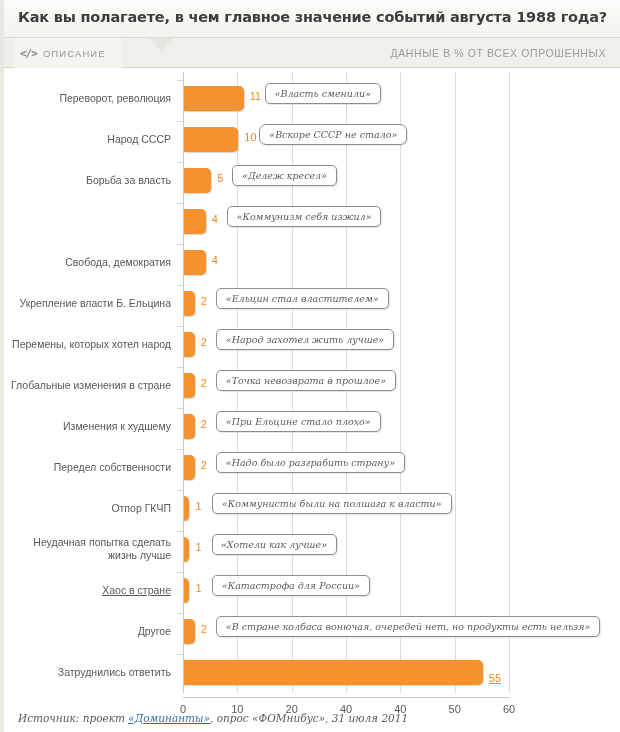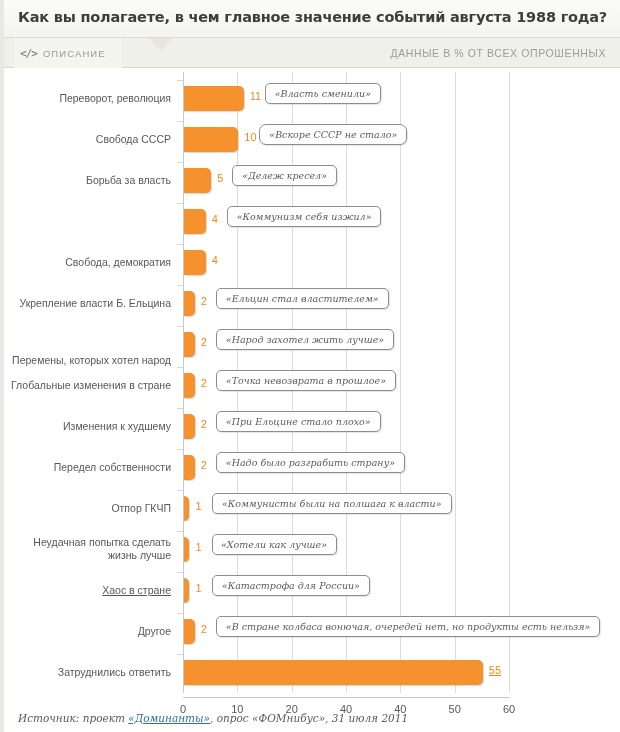--- a/index.html
+++ b/index.html
@@ -142,21 +142,21 @@
     <div id="rows">
         <div class="row" style="top: 12px;">
           <div class="row-tick" style="left: 173px; top: 0px;"></div>
           <div class="cat-label" style="right: 453px; width: 160px; top: 12px;">Переворот, революция</div>
           <div class="bar" title="Переворот, революция: 11" style="left: 180px; top: 6px; width: 59.7667px;"></div>
           <div class="val" style="left: 245.767px; top: 10px;">11</div>
           <div class="quote" style="left: 260.767px; top: 3px;">«Власть сменили»</div>
         </div>
         <div class="row" style="top: 53px;">
           <div class="row-tick" style="left: 173px; top: 0px;"></div>
-          <div class="cat-label" style="right: 453px; width: 160px; top: 12px;">Свобода СССР</div>
+          <div class="cat-label" style="right: 453px; width: 160px; top: 12px;">Народ СССР</div>
           <div class="bar" title="Развал СССР: 10" style="left: 180px; top: 6px; width: 54.3333px;"></div>
           <div class="val" style="left: 240.333px; top: 10px;">10</div>
           <div class="quote" style="left: 255.333px; top: 3px; border-radius: 7px;">«Вскоре СССР не стало»</div>
         </div>
         <div class="row" style="top: 94px;">
           <div class="row-tick" style="left: 173px; top: 0px;"></div>
           <div class="cat-label" style="right: 453px; width: 160px; top: 12px;">Борьба за власть</div>
           <div class="bar" title="Борьба за власть: 5" style="left: 180px; top: 6px; width: 27.1667px;"></div>
           <div class="val" style="left: 213.167px; top: 10px;">5</div>
           <div class="quote" style="left: 228.167px; top: 3px;">«Дележ кресел»</div>
@@ -175,21 +175,21 @@
         </div>
         <div class="row" style="top: 217px;">
           <div class="row-tick" style="left: 173px; top: 0px;"></div>
           <div class="cat-label" style="right: 453px; width: 160px; top: 12px;">Укрепление власти Б. Ельцина</div>
           <div class="bar" title="Укрепление власти Б. Ельцина: 2" style="left: 180px; top: 6px; width: 10.8667px;"></div>
           <div class="val" style="left: 196.867px; top: 10px;">2</div>
           <div class="quote" style="left: 211.867px; top: 3px;">«Ельцин стал властителем»</div>
         </div>
         <div class="row" style="top: 258px;">
           <div class="row-tick" style="left: 173px; top: 0px;"></div>
-          <div class="cat-label" style="right: 453px; width: 160px; top: 28px;">Перемены, которых хотел народ</div>
+          <div class="cat-label" style="right: 453px; width: 160px; top: 12px;">Перемены, которых хотел народ</div>
           <div class="bar" title="Перемены, которых хотел народ: 2" style="left: 180px; top: 6px; width: 10.8667px;"></div>
           <div class="val" style="left: 196.867px; top: 10px;">2</div>
           <div class="quote" style="left: 211.867px; top: 3px;">«Народ захотел жить лучше»</div>
         </div>
         <div class="row" style="top: 299px;">
           <div class="row-tick" style="left: 173px; top: 0px;"></div>
           <div class="cat-label" style="right: 453px; width: 160px; top: 12px;">Глобальные изменения в стране</div>
           <div class="bar" title="Глобальные изменения в стране: 2" style="left: 180px; top: 6px; width: 10.8667px;"></div>
           <div class="val" style="left: 196.867px; top: 10px;">2</div>
           <div class="quote" style="left: 211.867px; top: 3px;">«Точка невозврата в прошлое»</div>
@@ -233,21 +233,21 @@
           <div class="row-tick" style="left: 173px; top: 0px;"></div>
           <div class="cat-label" style="right: 453px; width: 160px; top: 12px;">Другое</div>
           <div class="bar" title="Другое: 2" style="left: 180px; top: 6px; width: 10.8667px;"></div>
           <div class="val" style="left: 196.867px; top: 10px;">2</div>
           <div class="quote" style="left: 211.867px; top: 3px;">«В стране колбаса вонючая, очередей нет, но продукты есть нельзя»</div>
         </div>
         <div class="row" style="top: 586px;">
           <div class="row-tick" style="left: 173px; top: 0px;"></div>
           <div class="cat-label" style="right: 453px; width: 160px; top: 12px;">Затруднились ответить</div>
           <div class="bar" title="Затруднились ответить: 55" style="left: 180px; top: 6px; width: 298.833px;"></div>
-          <div class="val" style="left: 484.833px; top: 10px; text-decoration: underline;">55</div>
+          <div class="val" style="left: 484.833px; top: 18px; text-decoration: underline;">55</div>
         </div>
       </div>
     <div id="xaxis">
         <div class="xtick" style="left: 164px; top: 635px;">0</div>
         <div class="xtick" style="left: 218.333px; top: 635px;">10</div>
         <div class="xtick" style="left: 272.667px; top: 635px;">20</div>
         <div class="xtick" style="left: 327px; top: 635px;">40</div>
         <div class="xtick" style="left: 381.333px; top: 635px;">40</div>
         <div class="xtick" style="left: 435.667px; top: 635px;">50</div>
         <div class="xtick" style="left: 490px; top: 635px;">60</div>

